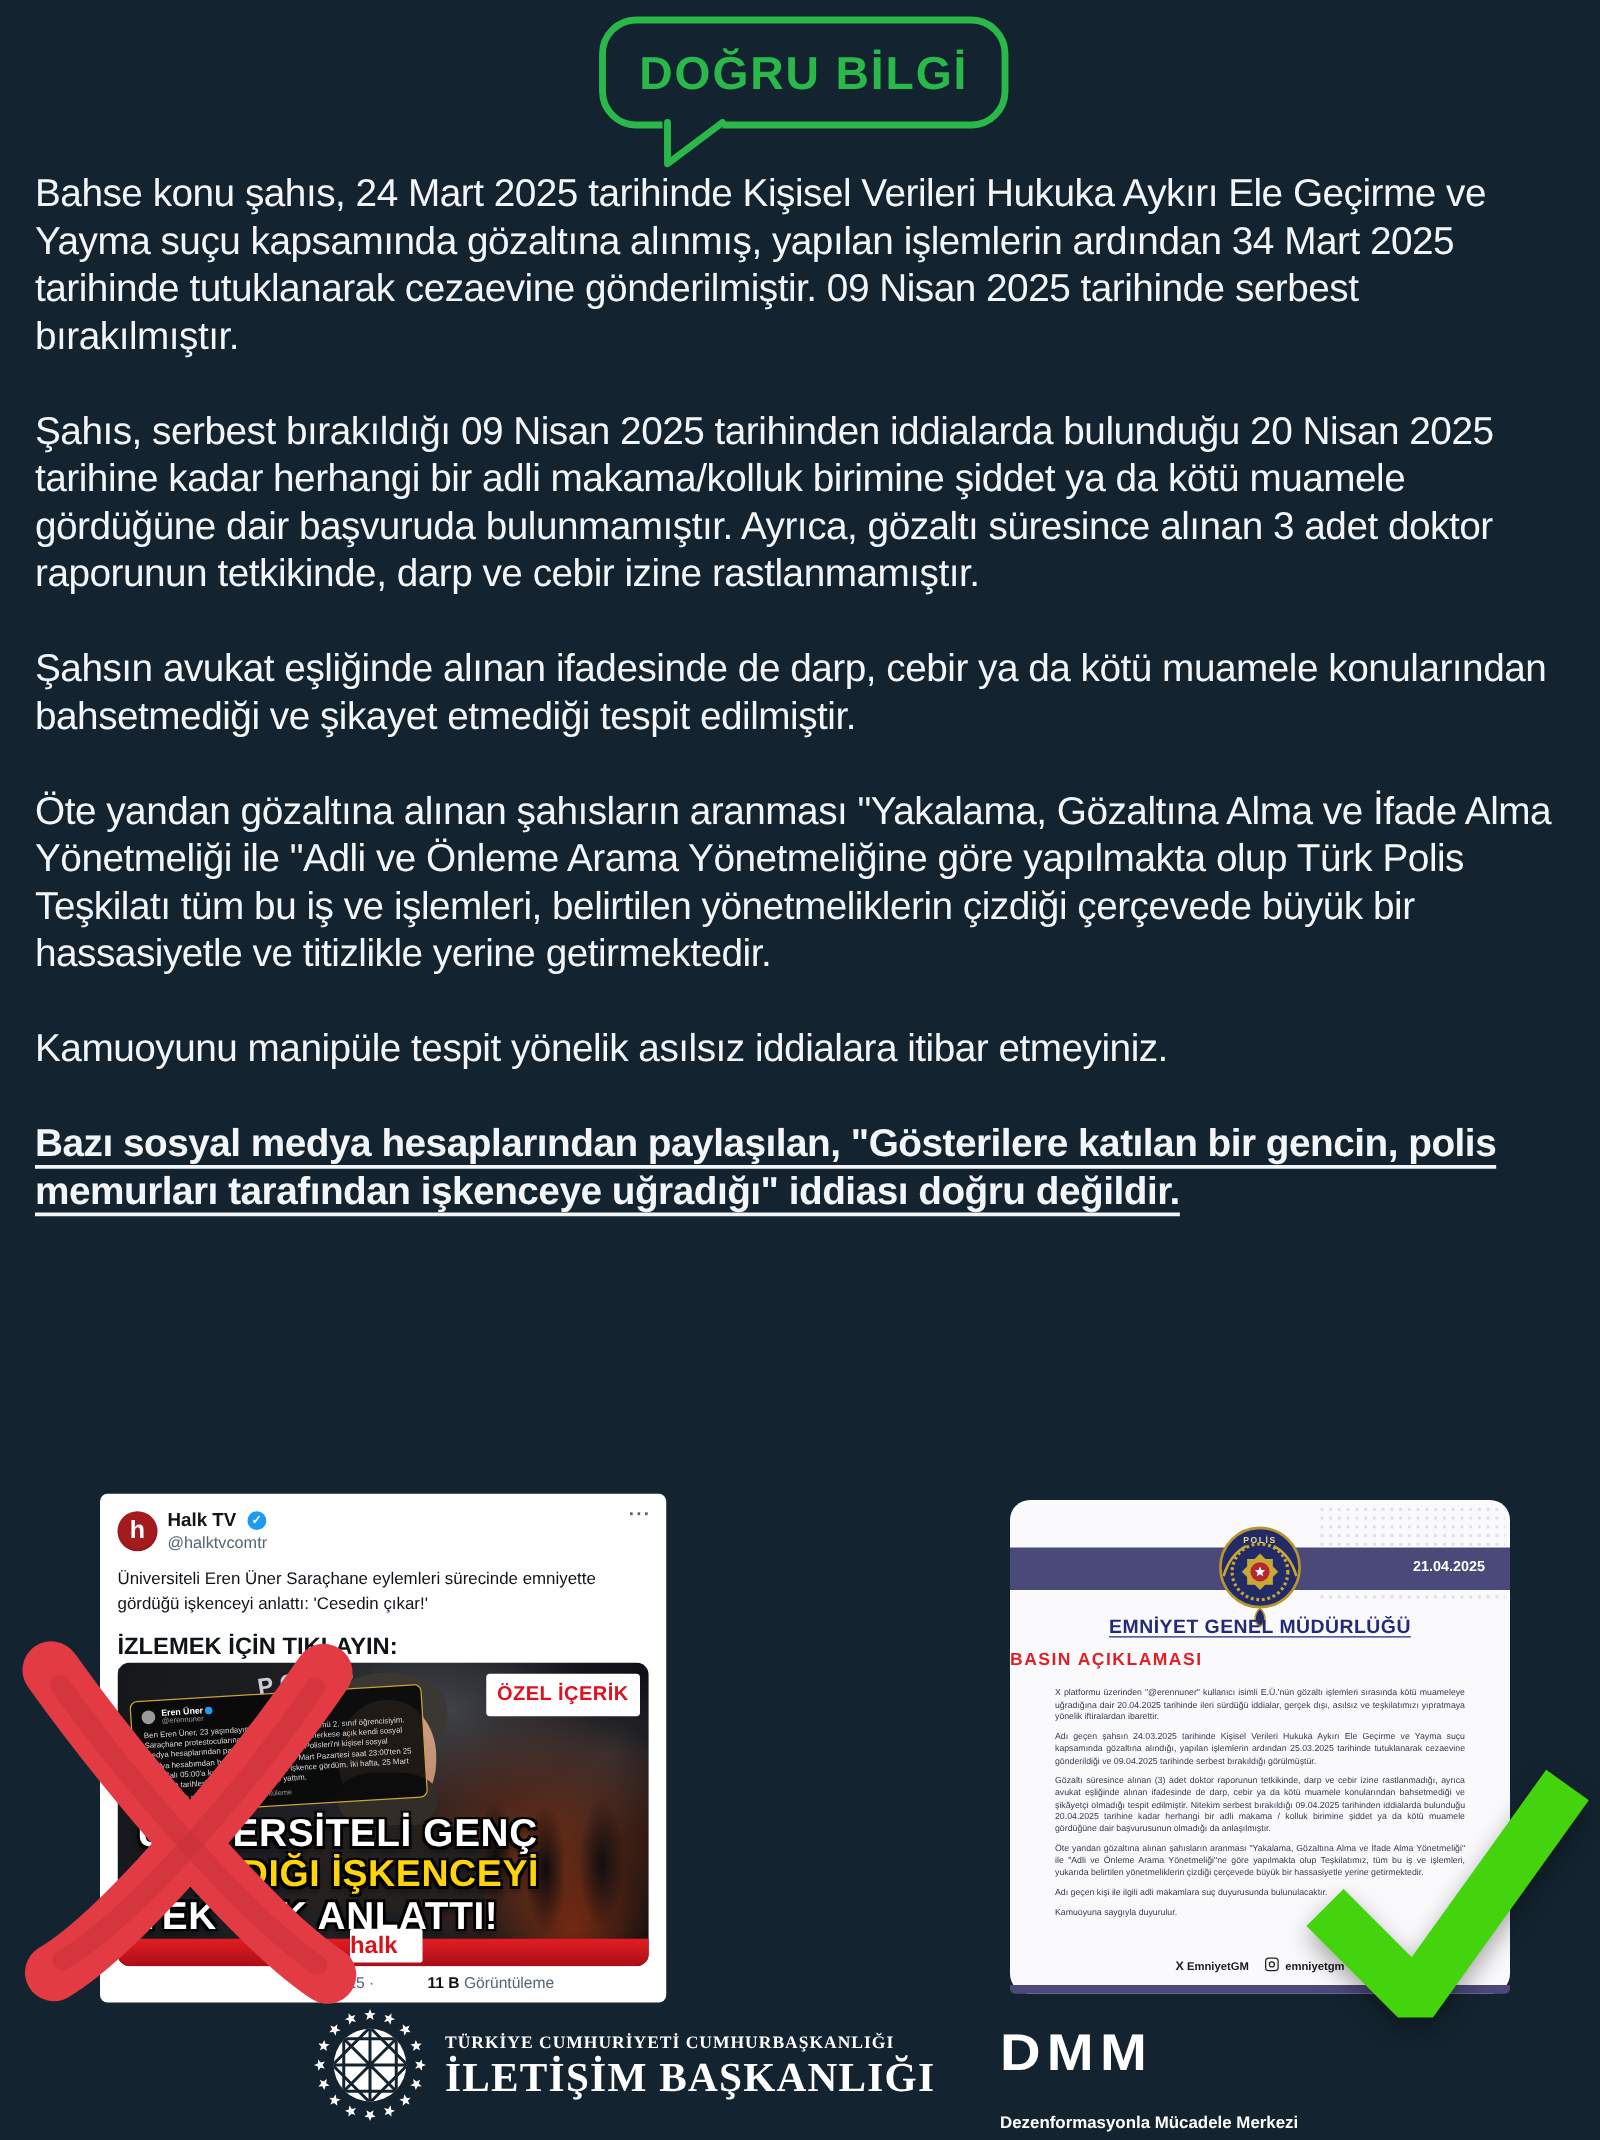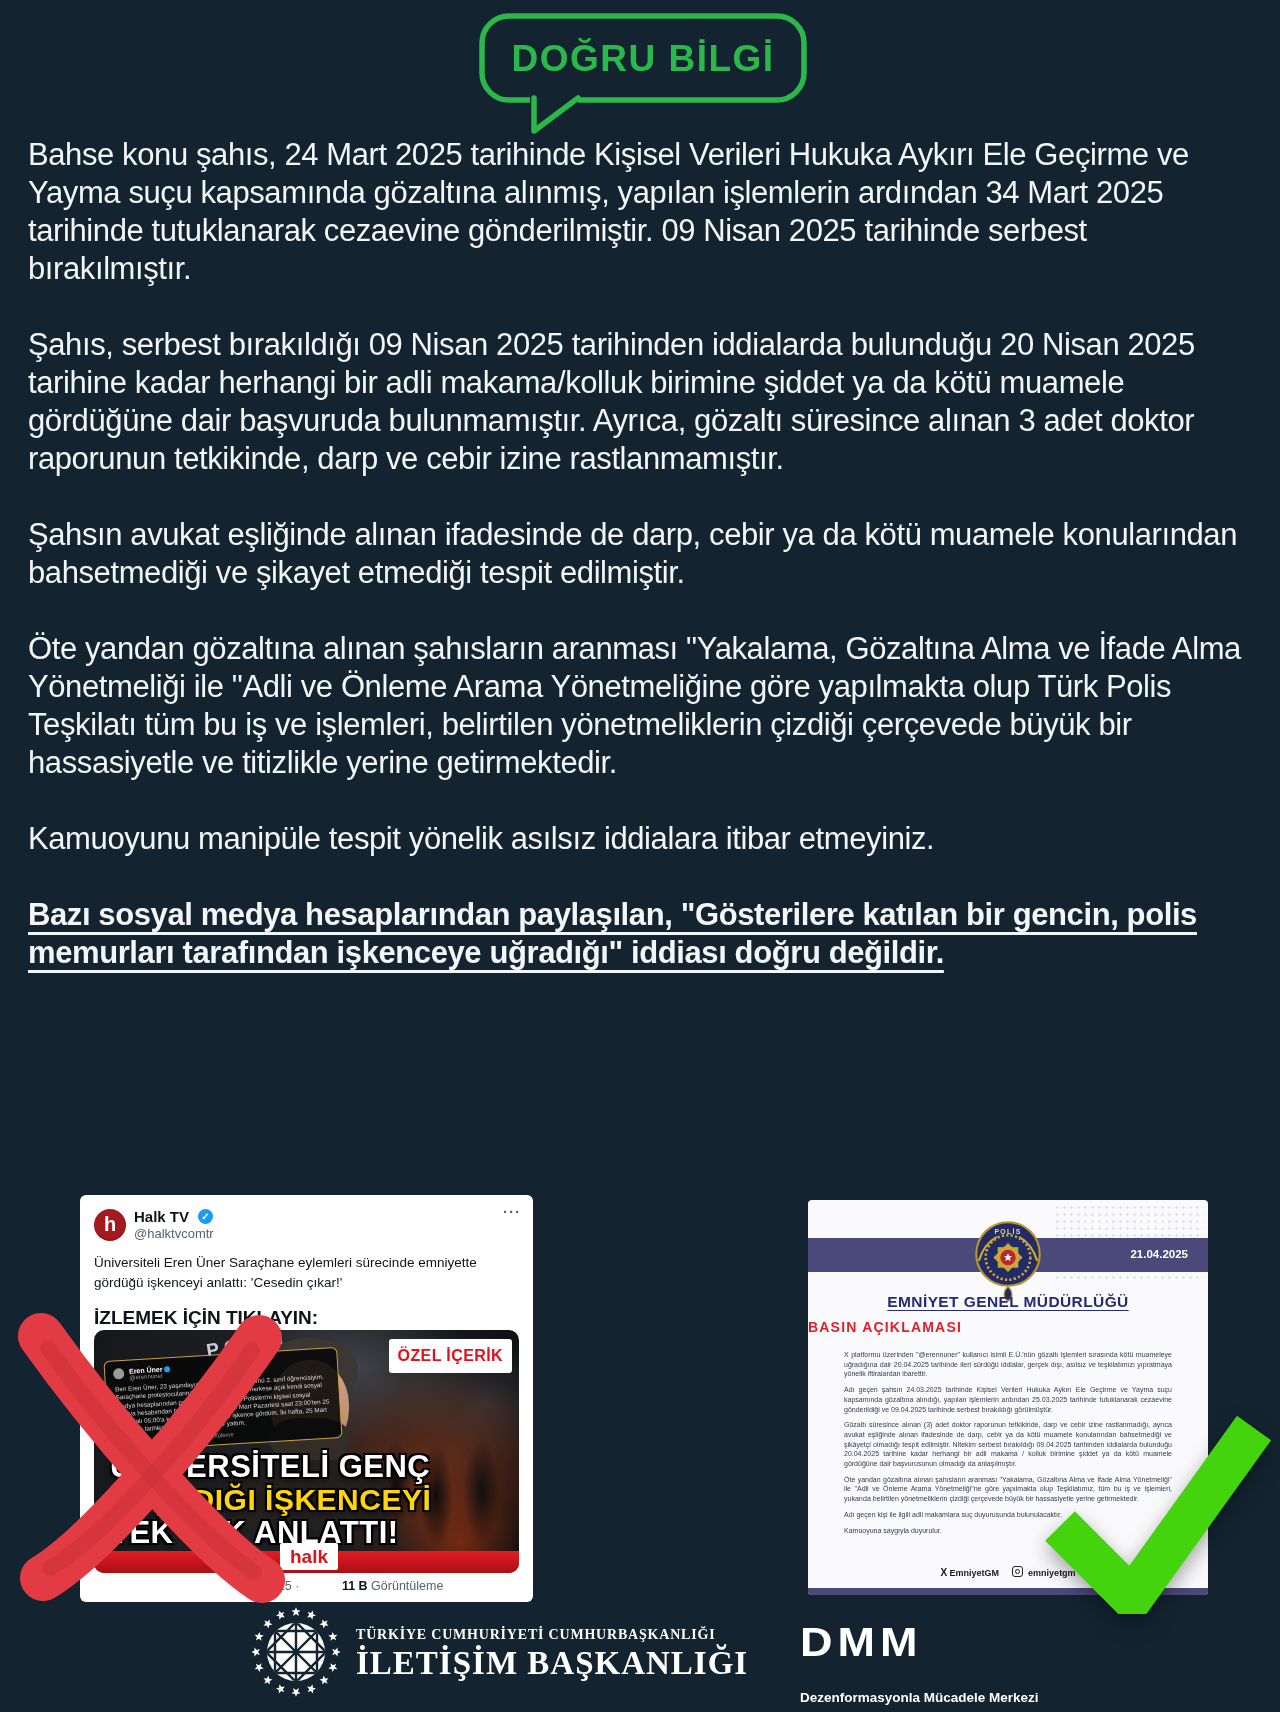--- a/index.html
+++ b/index.html
@@ -70,25 +70,25 @@
   .torso{position:absolute;left:138px;top:130px;width:156px;height:70px;border-radius:34px 34px 0 0;background:#24211f;}
   .thumb-titles{position:absolute;left:16px;top:120px;line-height:33px;font-weight:800;
     letter-spacing:.5px;
     text-shadow:2px 2px 0 #000,-2px 2px 0 #000,2px -2px 0 #000,-2px -2px 0 #000,0 4px 6px rgba(0,0,0,.65);}
   .tt1{font-size:31px;color:#ffffff;}
   .tt2{font-size:30px;color:#ffd40a;}
   .tt3{font-size:31px;color:#ffffff;}
   .thumb-strip{position:absolute;left:0;right:0;bottom:0;height:22px;
     background:linear-gradient(180deg,#e31c23,#a90f16);}
   .halk-box{position:absolute;left:186px;bottom:3px;width:58px;height:27px;background:#fff;
-    border-radius:2px;color:#d8131a;font-weight:800;font-size:19px;text-align:center;line-height:27px;}
+    border-radius:2px;color:#d8131a;font-weight:800;font-size:19px;text-align:left;line-height:27px;}
 
   
   .doc-card{position:absolute;left:808px;top:1200px;width:400px;height:395px;
-    background:#fafafc;border-radius:4px;color:#333a52;}
+    background:#fafafc;border-radius:16px;color:#333a52;}
   .doc-dots{position:absolute;top:4px;right:4px;width:150px;height:78px;
     background:radial-gradient(circle,#d9dce6 1.1px,transparent 1.3px) 0 0/7px 7px;opacity:.9;}
   .doc-band{position:absolute;left:0;right:0;top:38px;height:34px;background:#4a4979;}
   .doc-date{position:absolute;right:20px;top:48px;color:#fff;font-size:11.5px;font-weight:700;}
   .doc-emblem{position:absolute;left:158px;top:18px;width:84px;height:84px;}
   .doc-org{position:absolute;left:0;right:0;top:93px;text-align:center;color:#232a76;
     font-size:15.5px;font-weight:800;letter-spacing:.4px;text-decoration:underline;
     text-underline-offset:3px;}
   .doc-title{position:absolute;left:0;right:0;top:119px;text-align:left;color:#e21e26;
     font-size:14px;font-weight:800;letter-spacing:1.2px;}

